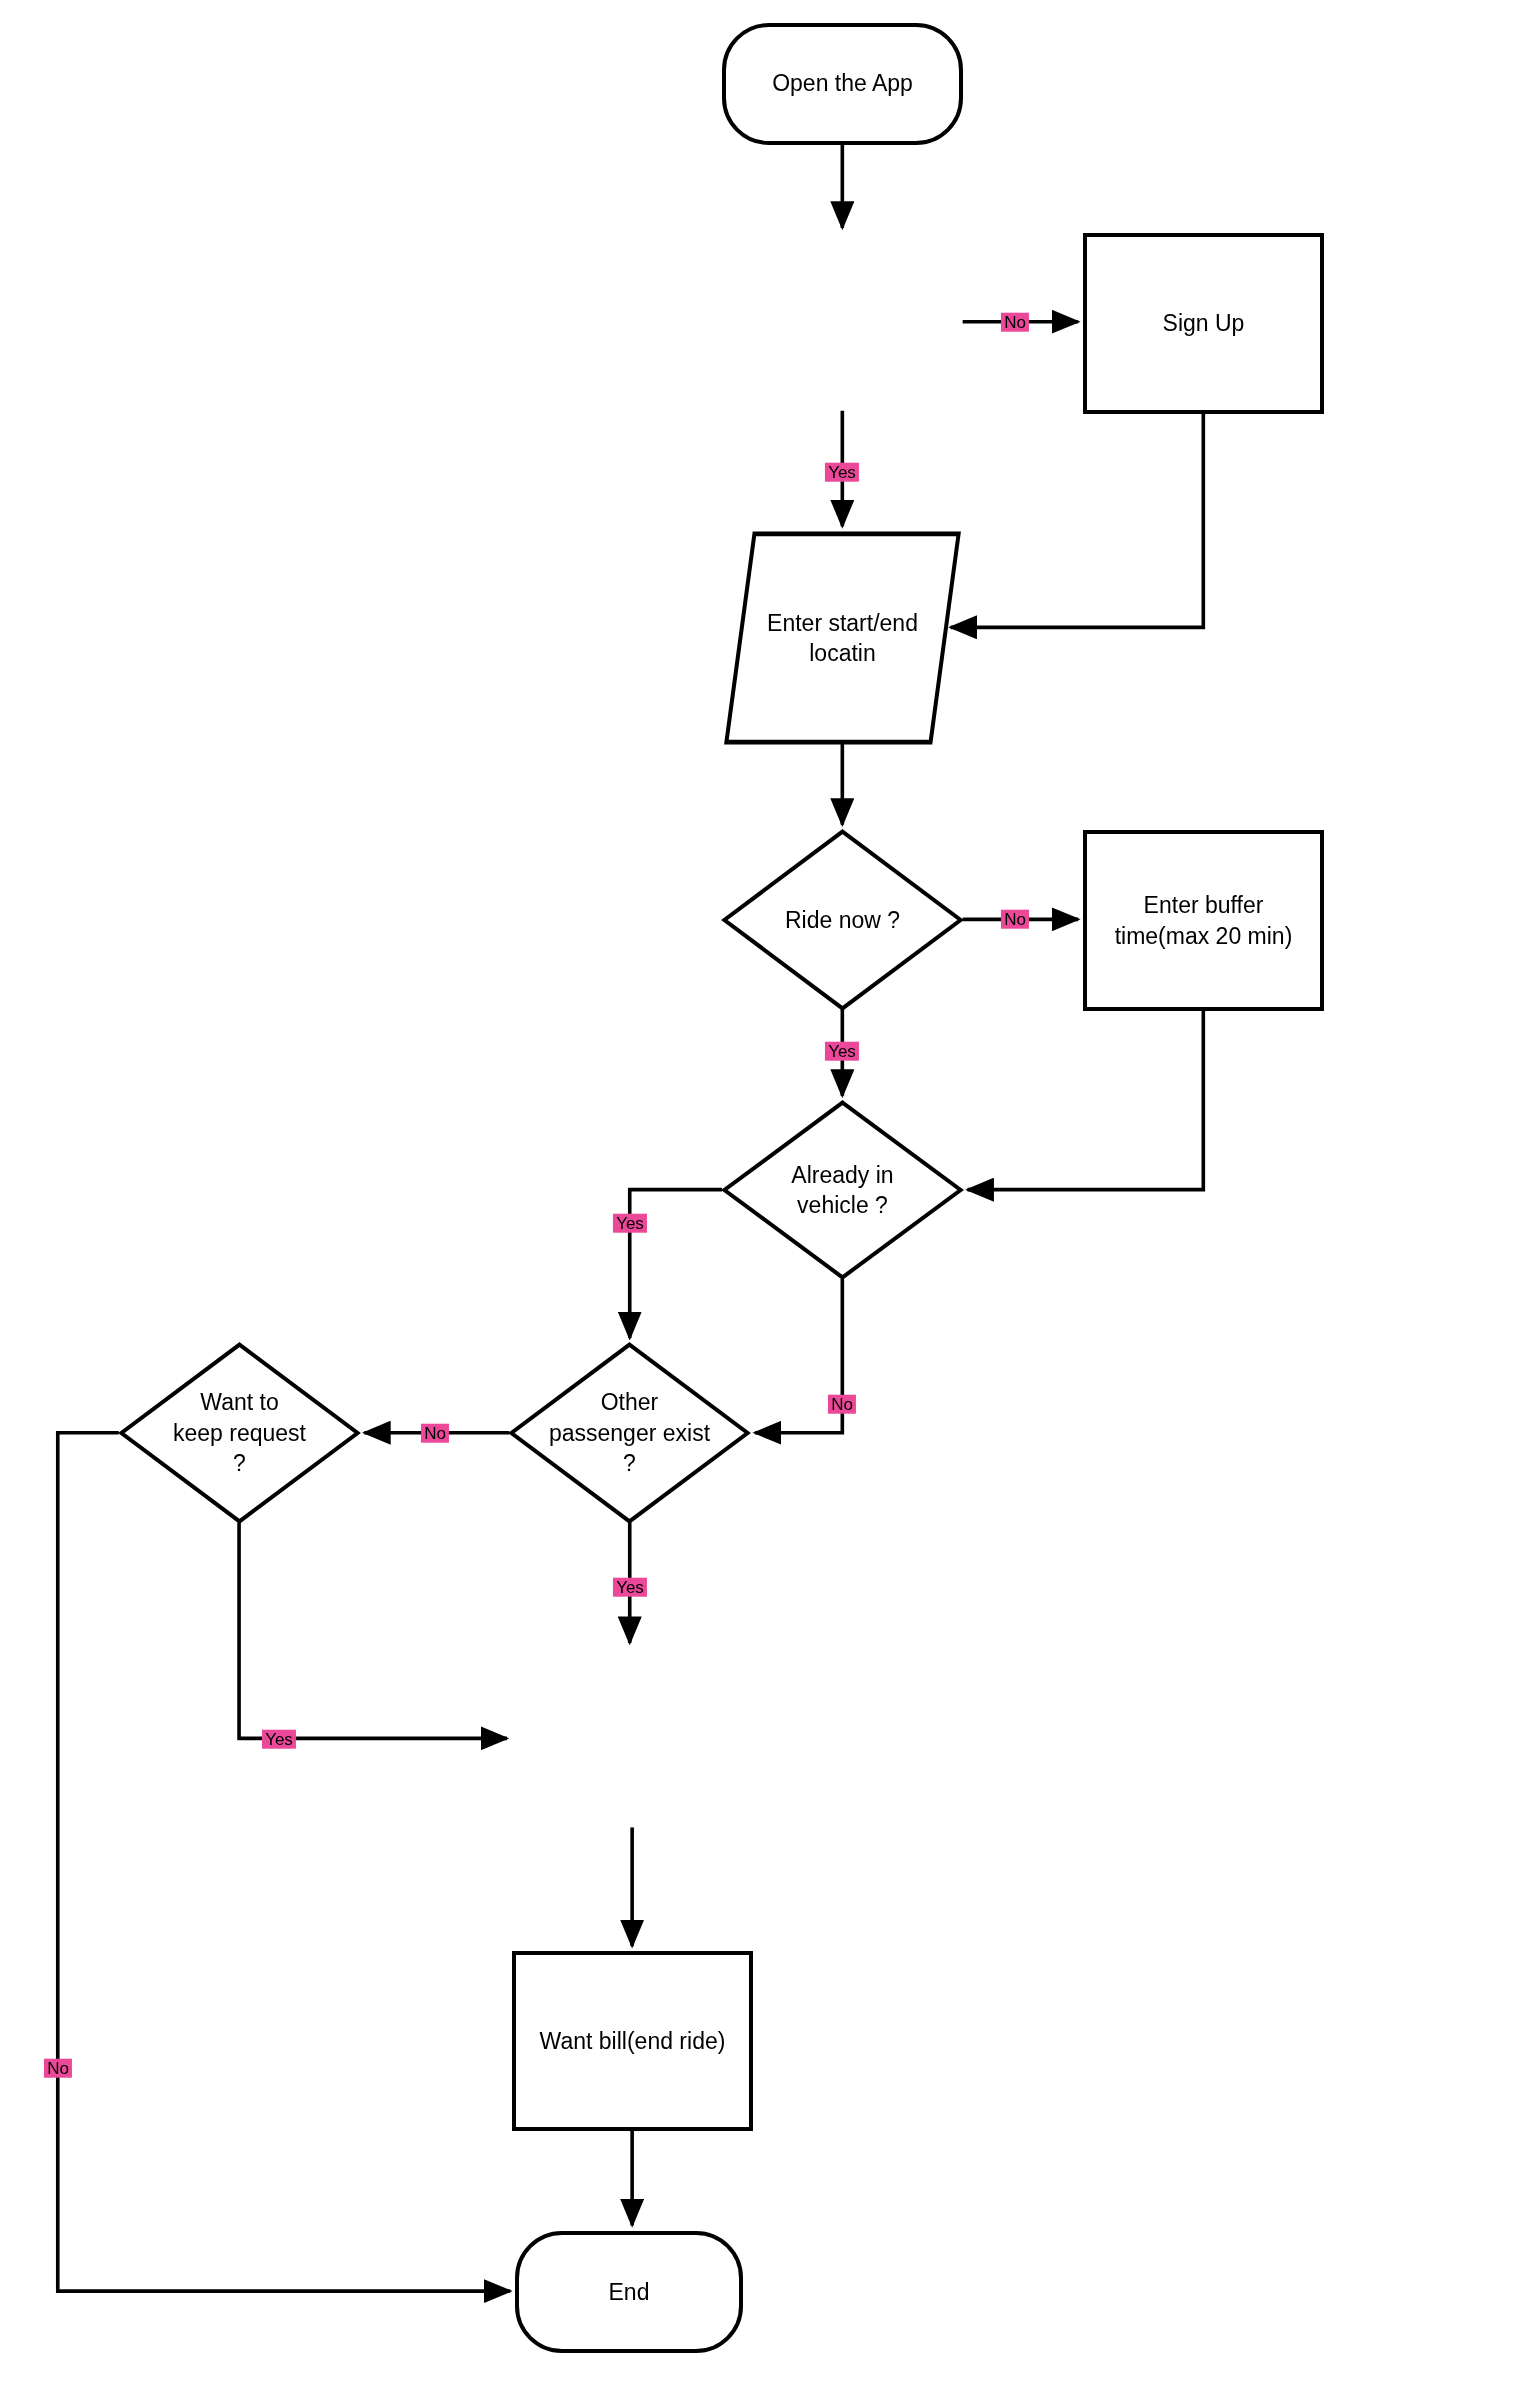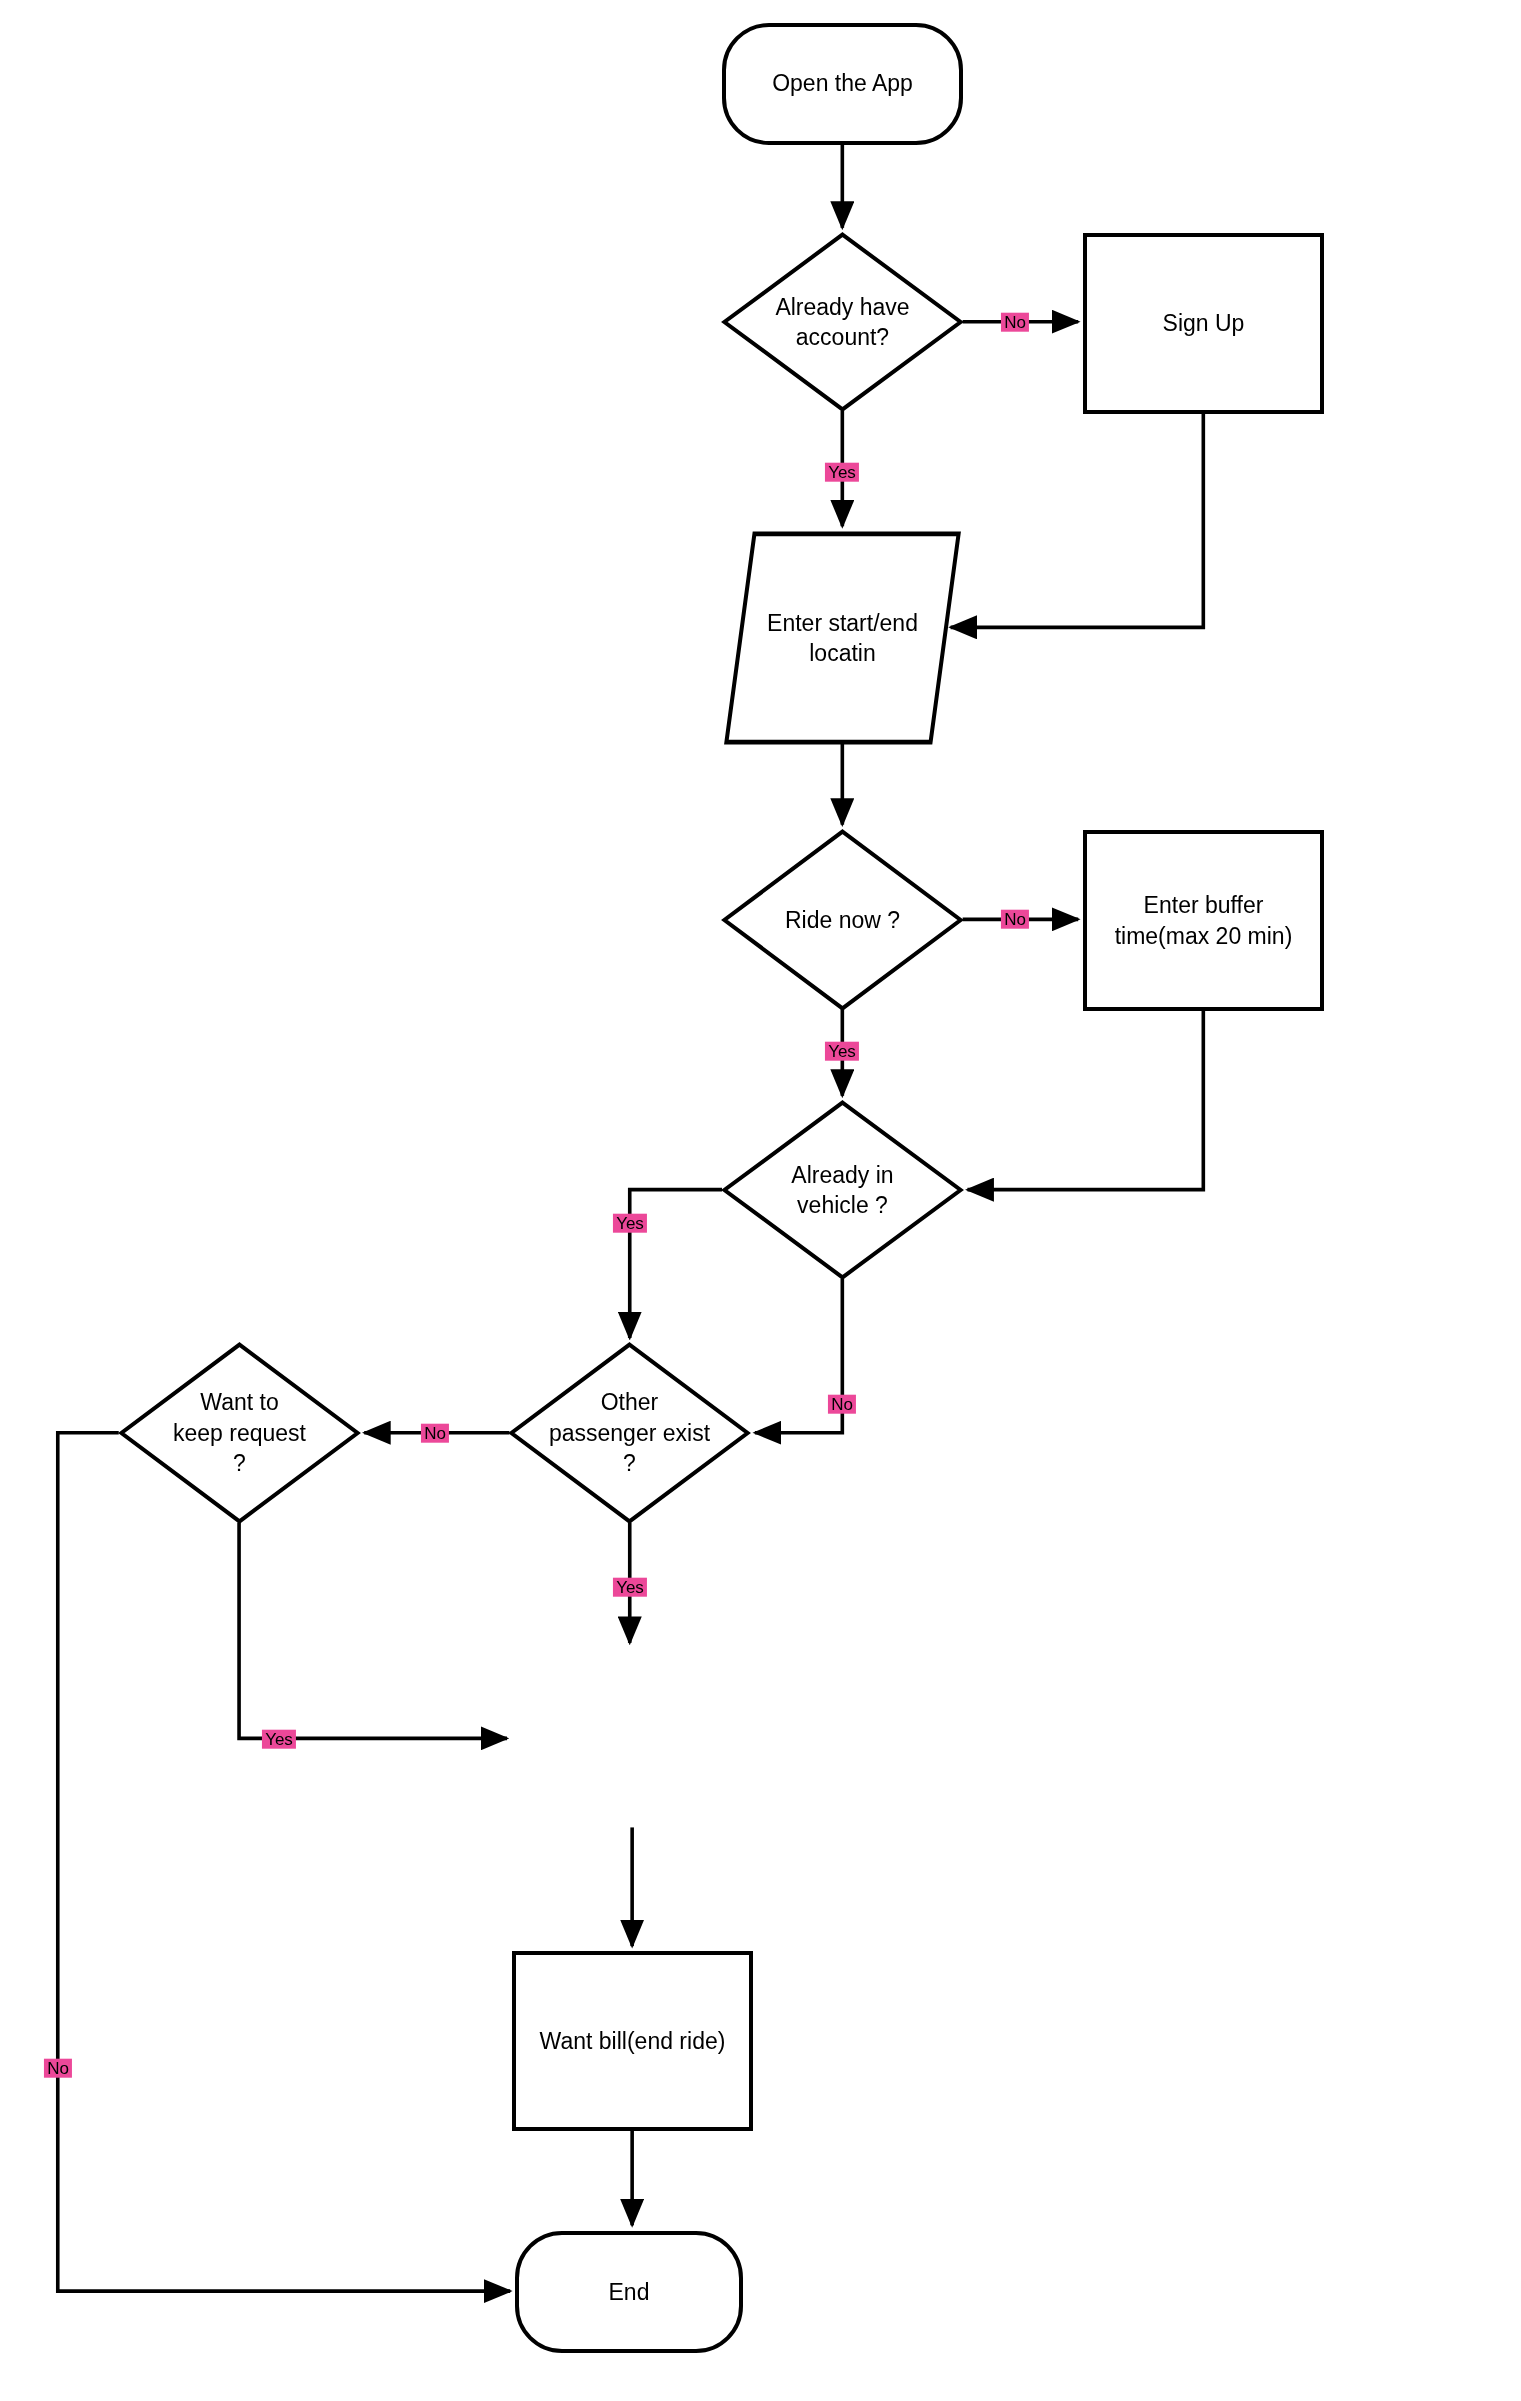--- a/index.html
+++ b/index.html
@@ -94,27 +94,20 @@
     <polyline points="298,1898 298,2167 632,2167" marker-end="url(#arrow)"></polyline>
     <polyline points="148,1786 72,1786 72,2856 636,2856" marker-end="url(#arrow)"></polyline>
     <polyline points="788,2278 788,2426" marker-end="url(#arrow)"></polyline>
     <polyline points="788,2656 788,2774" marker-end="url(#arrow)"></polyline>
   </svg>
 
   <div class="node terminator" style="left:722px; top:22.5px; width:241px; height:122px;">
     <span class="node-label">Open the App</span>
   </div>
 
-  <div class="node" style="left:722px; top:233px; width:241px; height:178px;">
-    <svg class="shape-svg" viewBox="0 0 300 222" preserveAspectRatio="none">
-      <polygon points="150,2 297,111 150,220 3,111"></polygon>
-    </svg>
-    <span class="node-label">Already have
-account?</span>
-  </div>
 
   <div class="node process" style="left:1083px; top:233px; width:241px; height:181px;">
     <span class="node-label">Sign Up</span>
   </div>
 
   <div class="node" style="left:724px; top:531px; width:237px; height:214px;">
     <svg class="shape-svg" viewBox="0 0 296 226" preserveAspectRatio="none">
       <polygon points="38,3 293,3 258,223 3,223"></polygon>
     </svg>
     <span class="node-label">Enter start/end

